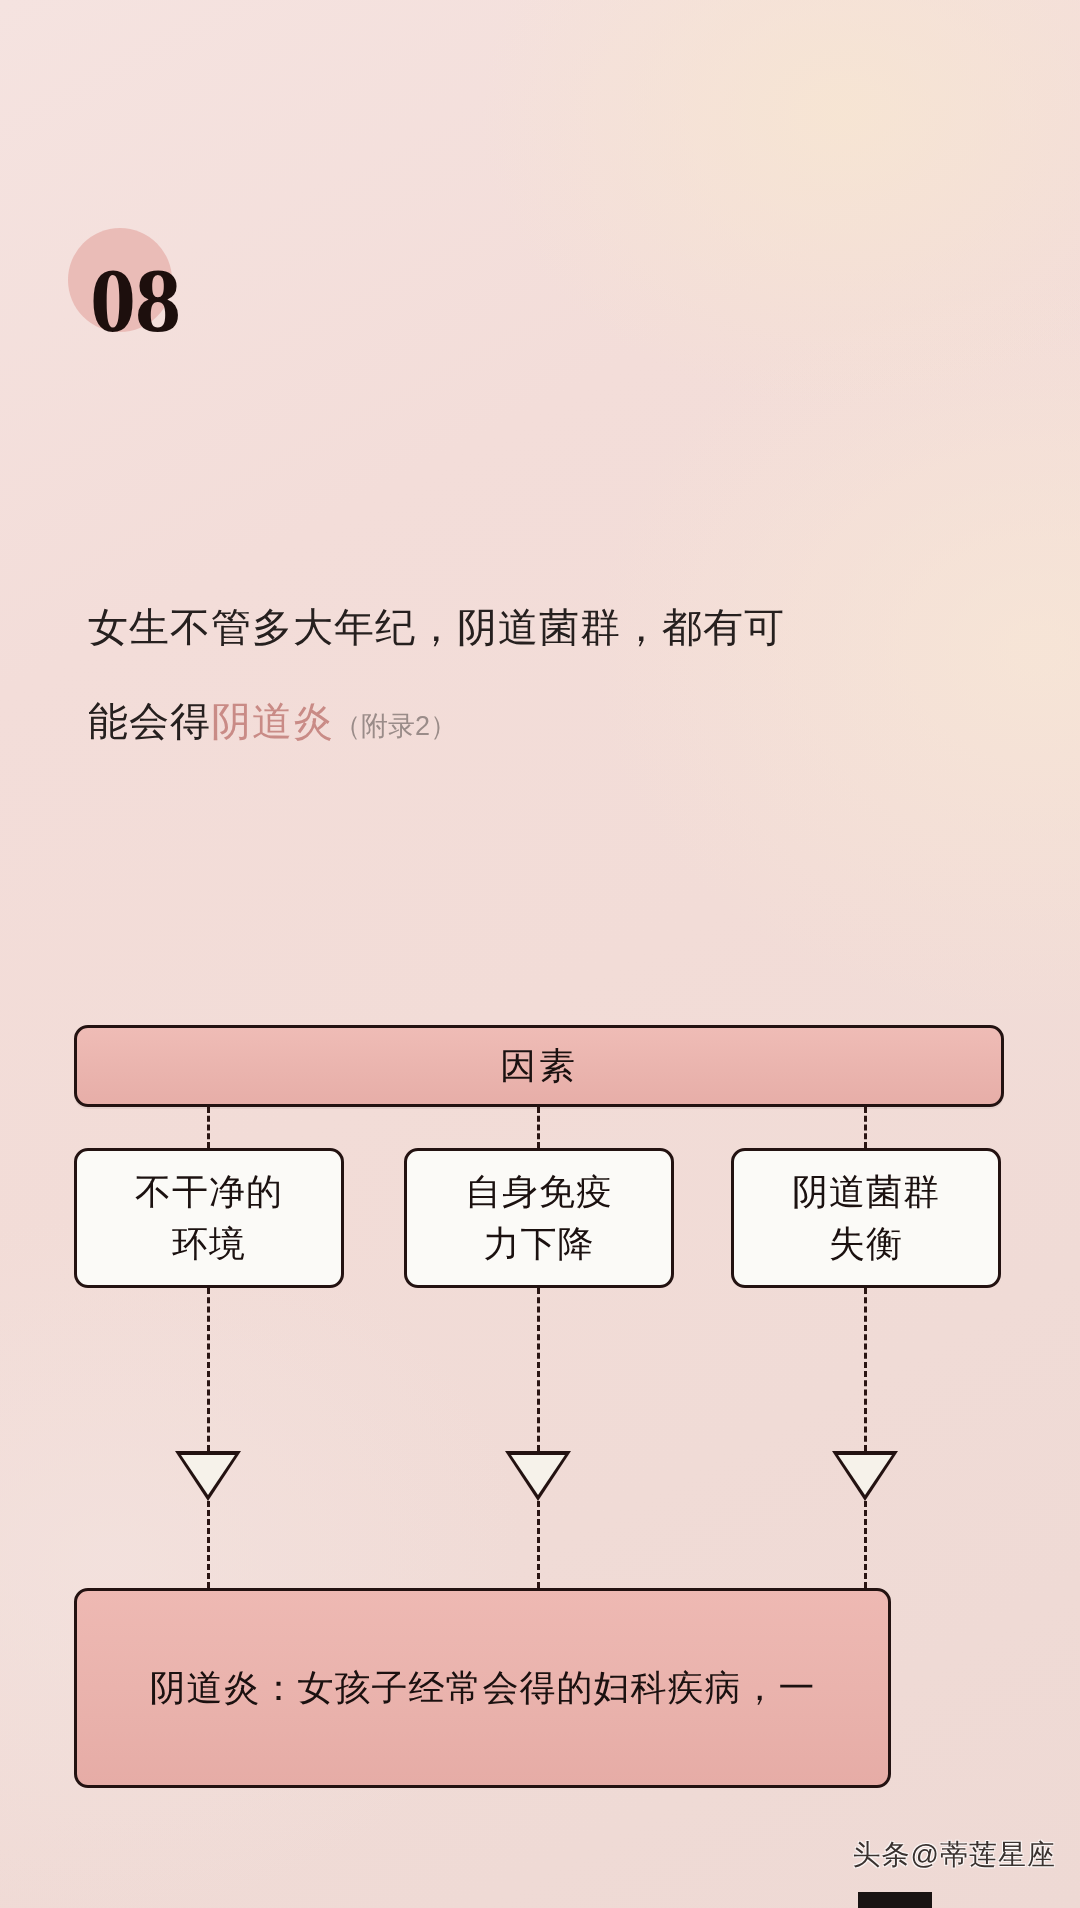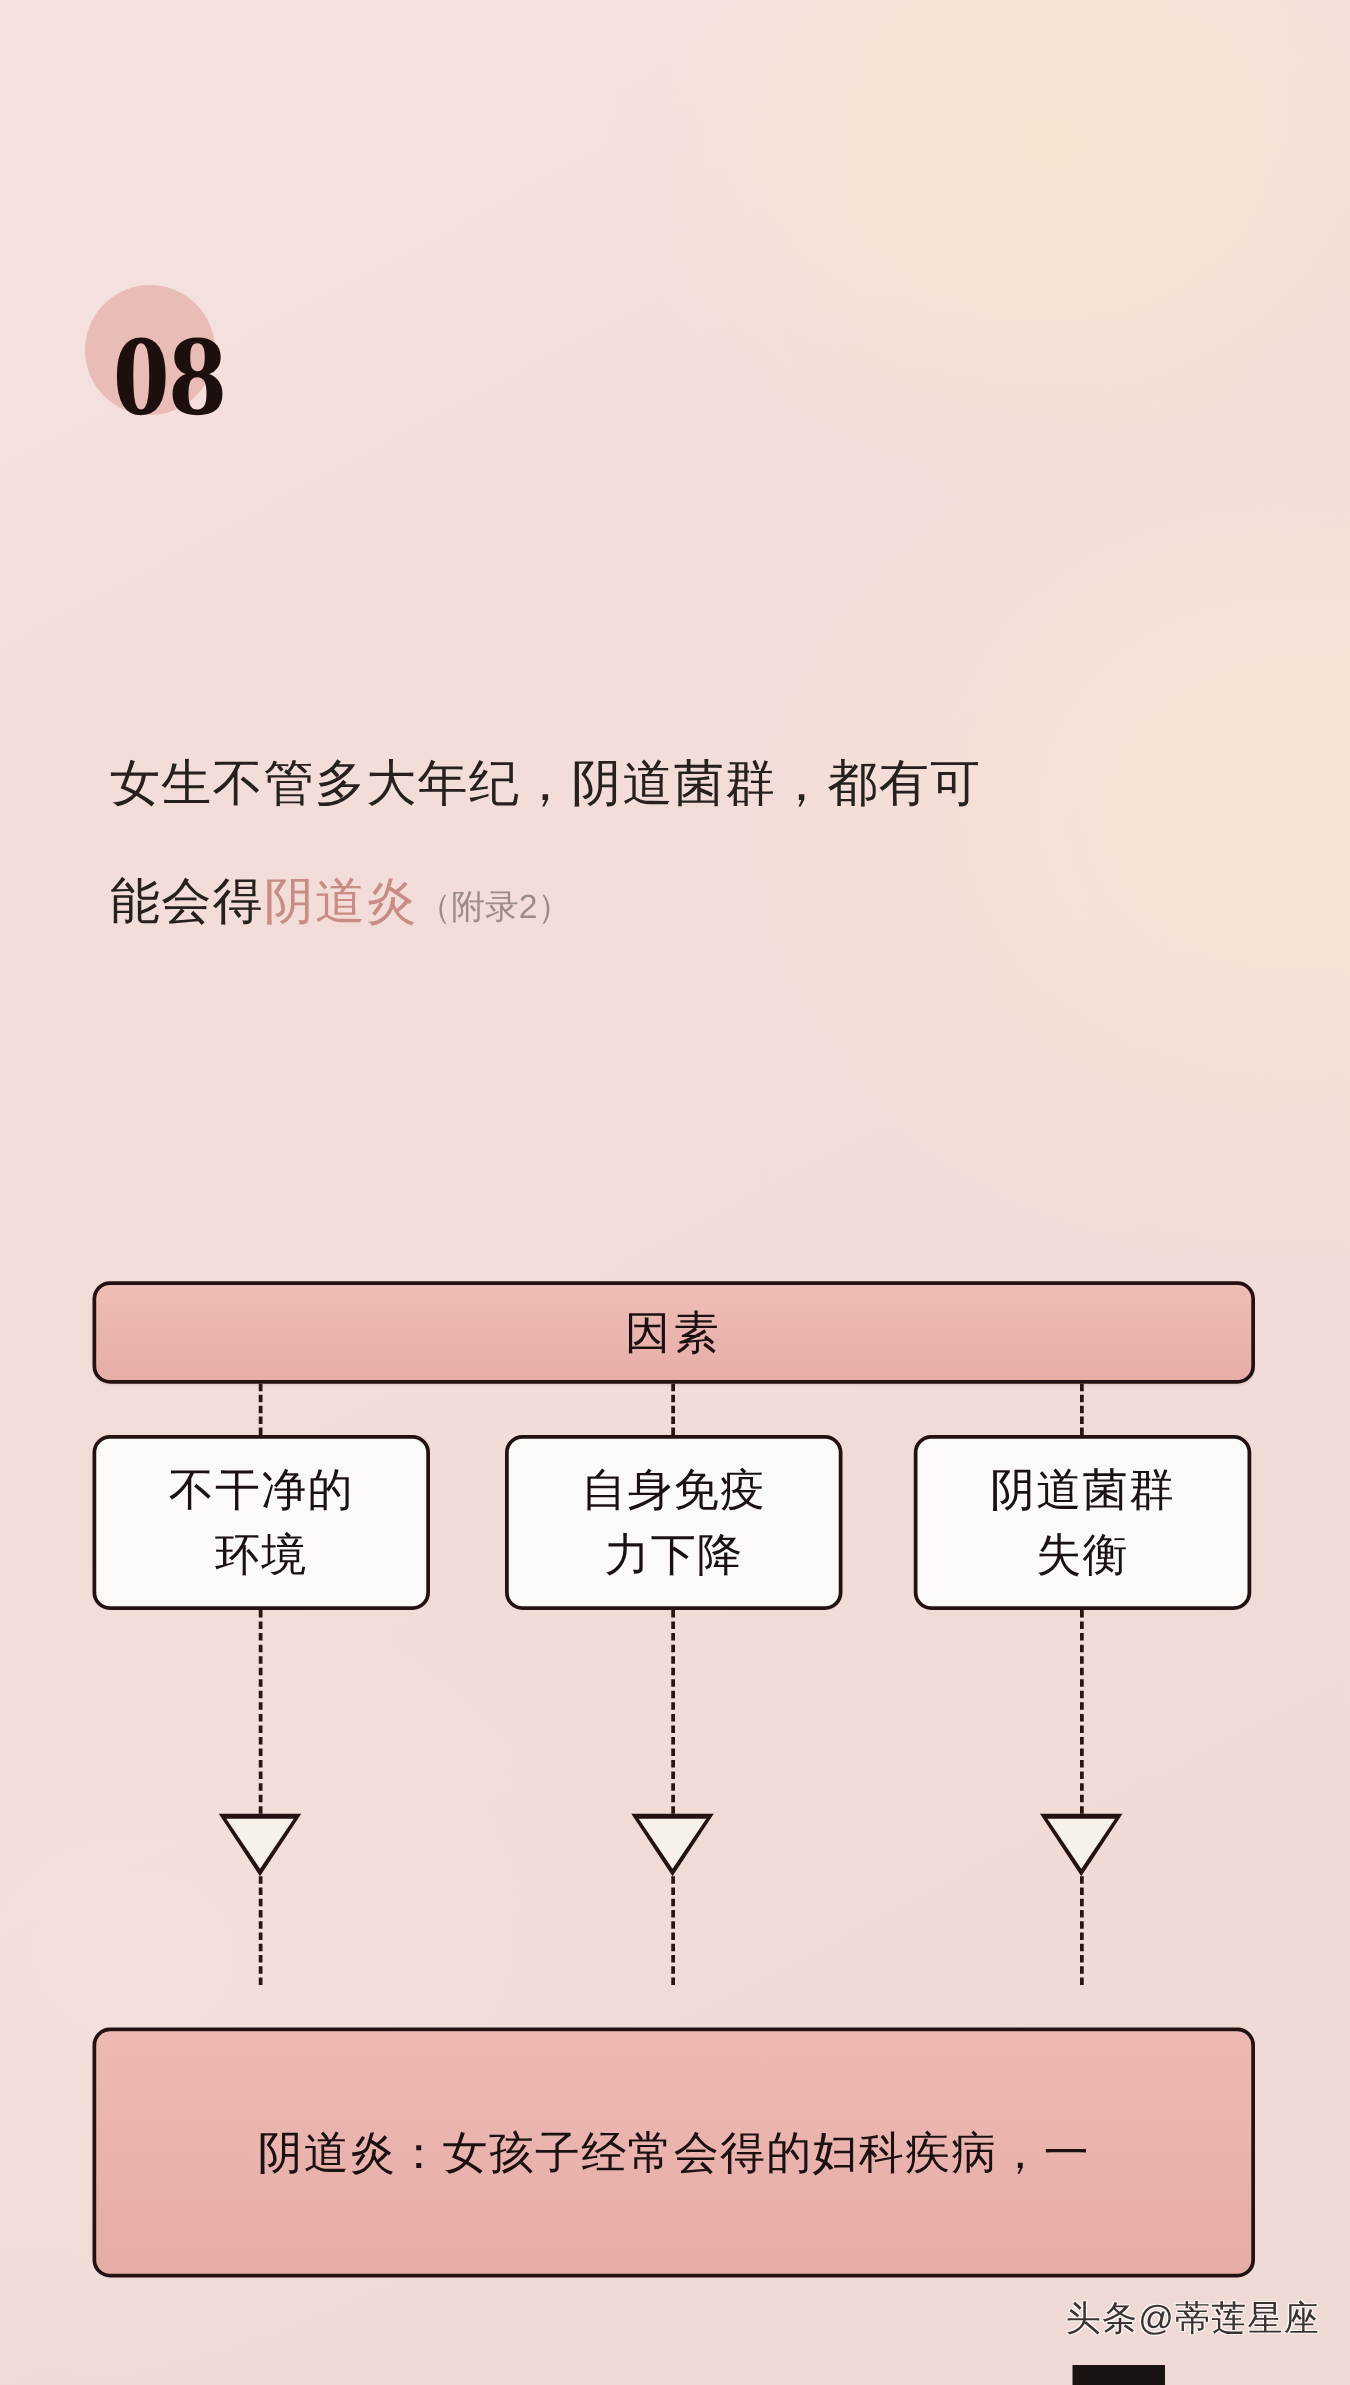--- a/index.html
+++ b/index.html
@@ -118,22 +118,22 @@
     font-size: 36px;
     line-height: 52px;
     letter-spacing: 1px;
   }
   .box-factor.f1 { left: 74px; }
   .box-factor.f2 { left: 404px; }
   .box-factor.f3 { left: 731px; }
 
   .box-result {
     left: 74px;
-    top: 1622px;
-    width: 930px;
+    top: 1588px;
+    width: 817px;
     height: 200px;
     background: linear-gradient(180deg, #eeb9b3 0%, #eab3ad 50%, #e6aca6 100%);
     font-size: 36px;
     line-height: 68px;
     letter-spacing: 1px;
     padding: 1px 44px;
   }
   .box-result .rtext {
     display: block;
   }

